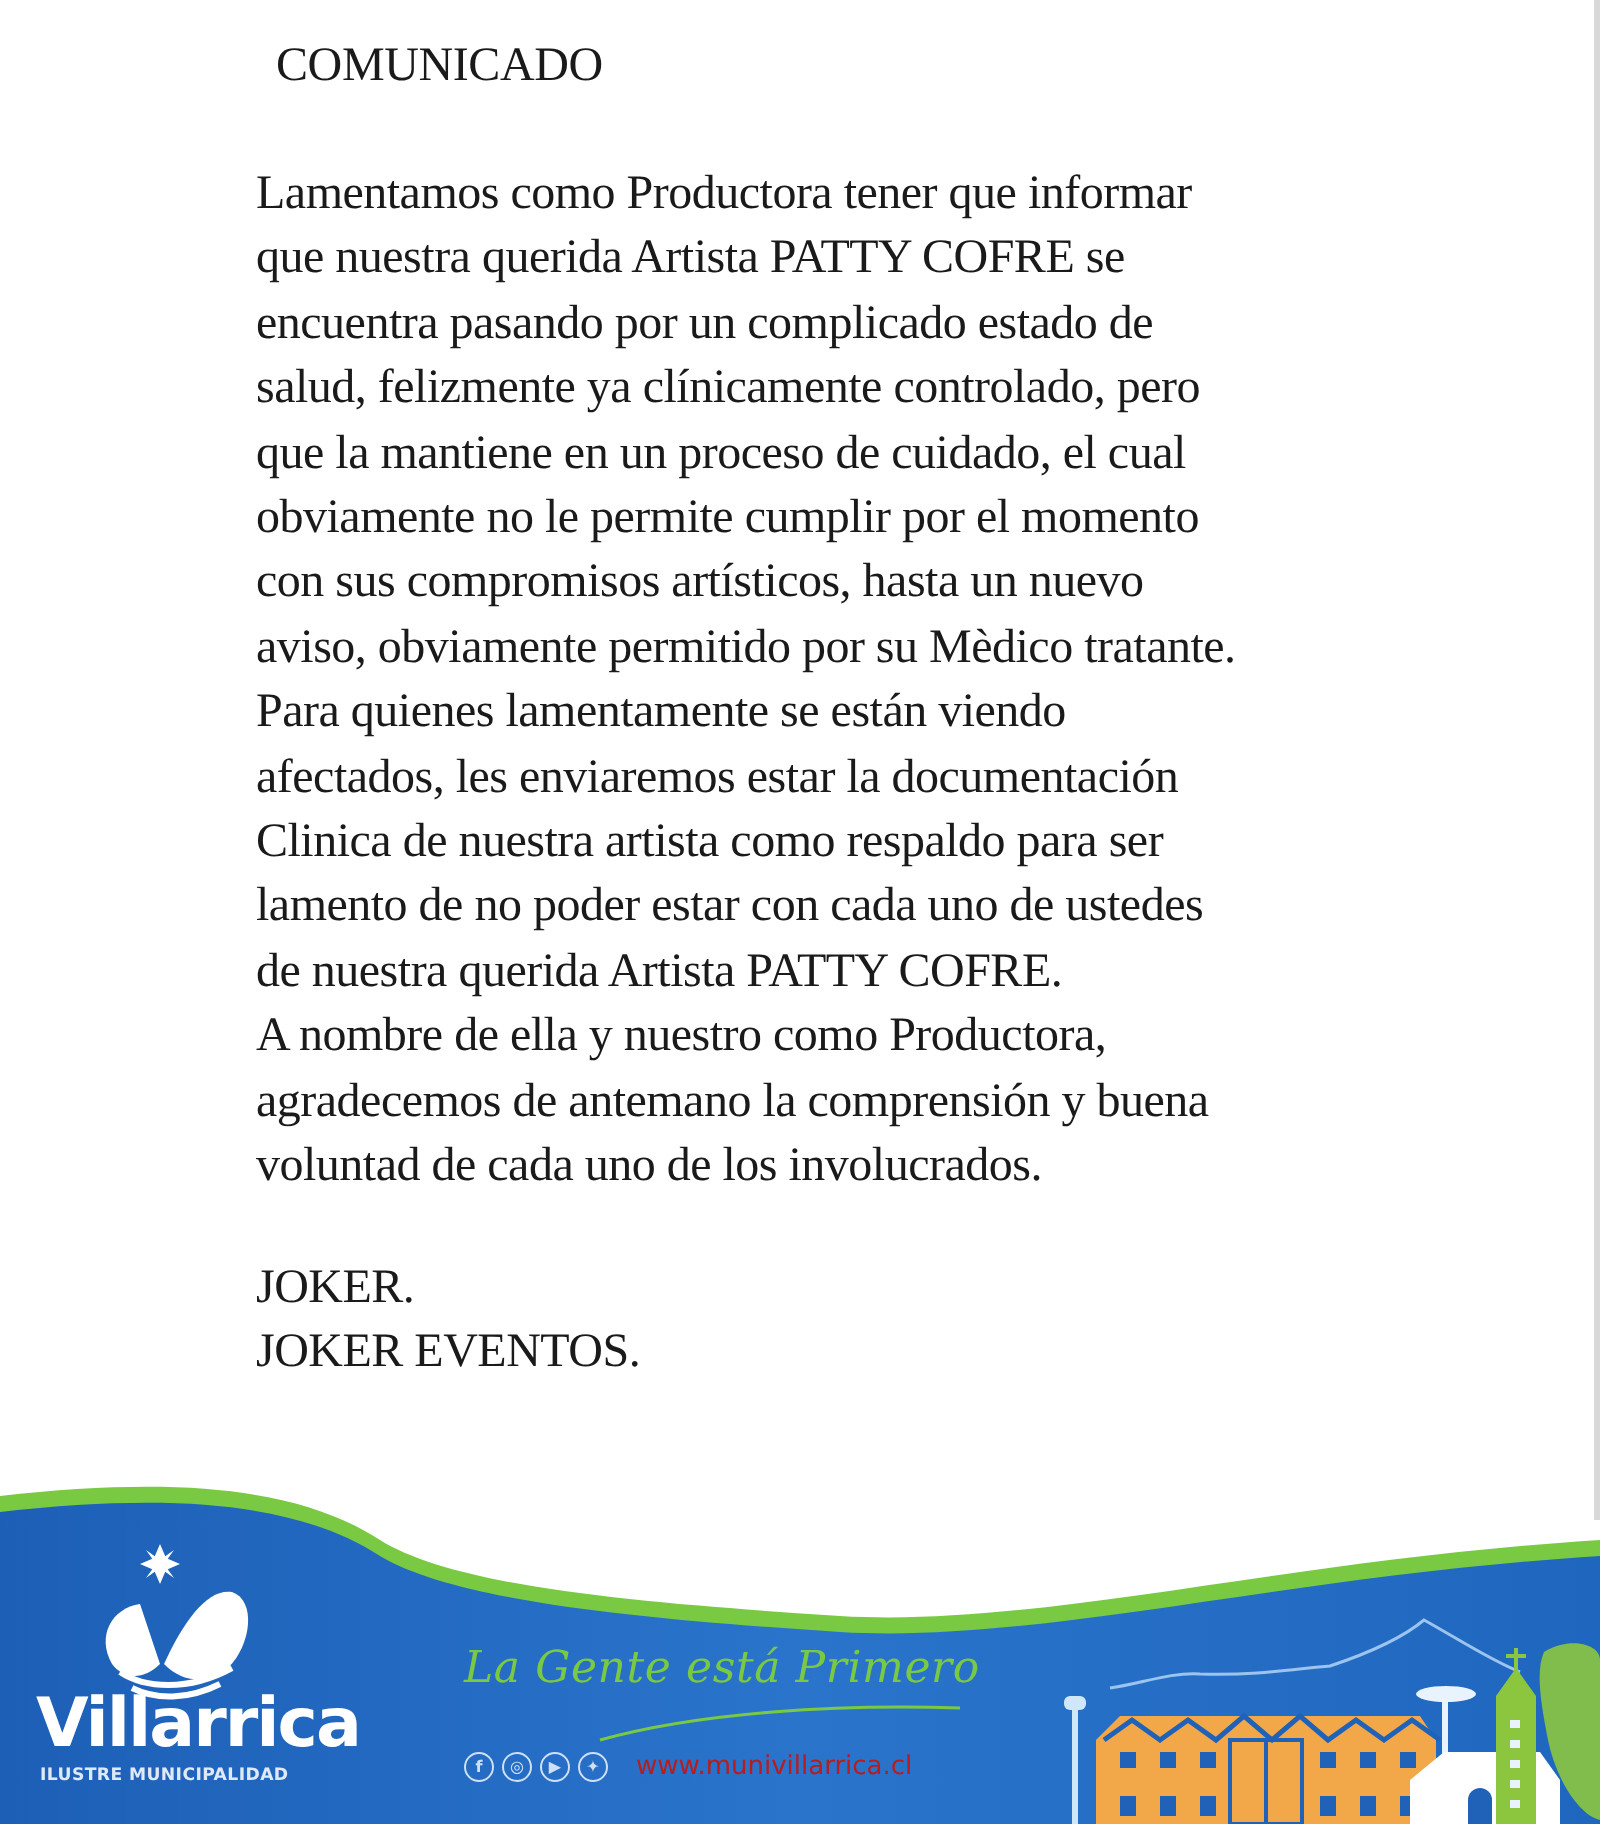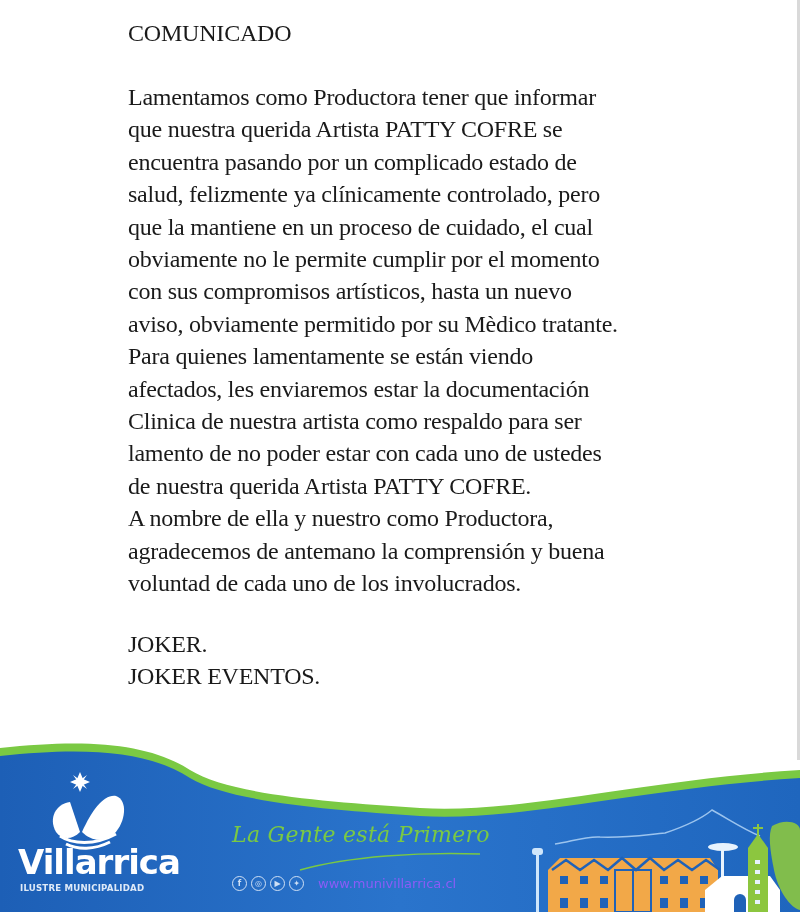--- a/index.html
+++ b/index.html
@@ -10,21 +10,21 @@
       color: #1a1a1a;
     }
     .page-edge {
       position: absolute; right: 0; top: 0; width: 3px; height: 760px;
       background: #d9d9d9;
     }
     .letter {
       position: absolute; left: 128px; top: 17px; width: 640px;
     }
     .title {
-      font-size: 24px; line-height: 32px; margin: 0 0 32px 0; letter-spacing: -0.2px;
+      font-size: 24px; line-height: 32px; margin: 0 0 32px 10px; letter-spacing: -0.2px;
     }
     .body-line {
       font-size: 24px; line-height: 32.4px; white-space: nowrap; letter-spacing: -0.25px;
     }
     .sign { margin-top: 28px; }
     .sign .body-line { line-height: 32px; }
 
     
     .footer {
       position: absolute; left: 0; top: 730px; width: 792px; height: 182px;
@@ -51,21 +51,21 @@
     .social {
       position: absolute; left: 232px; top: 146px; display: flex; align-items: center; gap: 4px;
     }
     .soc-icon {
       width: 13px; height: 13px; border: 1.5px solid #cfe0f5; border-radius: 50%;
       display: flex; align-items: center; justify-content: center;
       font-family: "DejaVu Sans", sans-serif; font-size: 8px; color: #cfe0f5; font-weight: bold;
     }
     .website {
       margin-left: 10px; font-family: "DejaVu Sans", sans-serif;
-      font-size: 13px; color: #8b5cf6;
+      font-size: 13px; color: #b91c1c;
     }
   </style>
 </head>
 <body>
 
 <div class="page-edge"></div>
 
 <div class="letter">
   <div class="title">COMUNICADO</div>
   <div>

